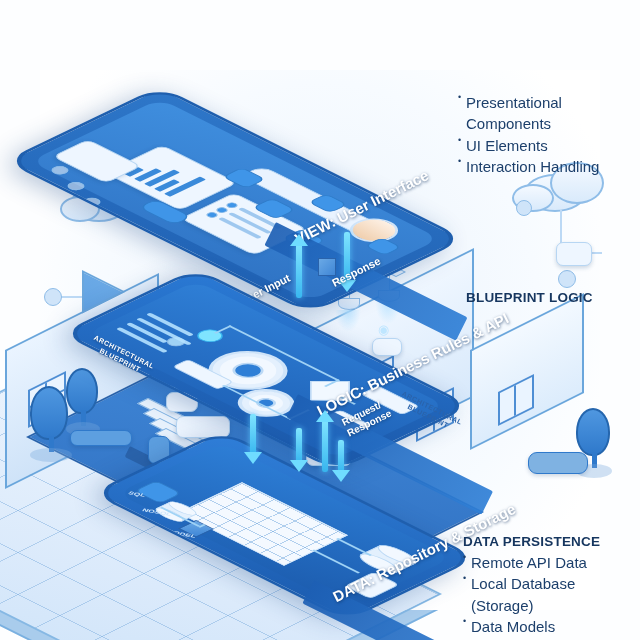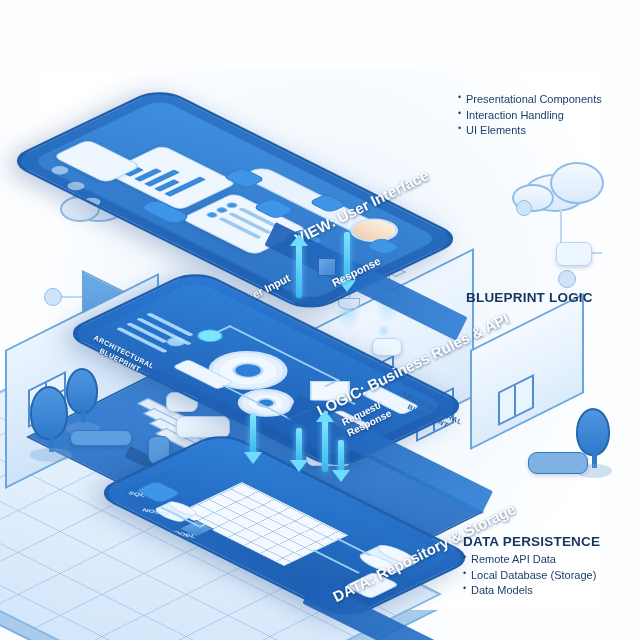--- a/index.html
+++ b/index.html
@@ -249,21 +249,21 @@
   #bp-right{left:404px;top:390px;transform:rotate(26.5deg);color:#2a63ab;text-shadow:none;}
 
   
   .annot{position:absolute;}
   .annot h3{
     margin:0 0 3px 0;font-size:13.5px;font-weight:bold;color:#16365f;
     letter-spacing:.2px;
   }
   .annot ul{margin:0;padding:0;list-style:none;}
   .annot li{
-    font-size:11px;color:#1c3f6b;line-height:1.42;padding-left:8px;position:relative;
+    font-size:15px;color:#1c3f6b;line-height:1.42;padding-left:8px;position:relative;
   }
   .annot li::before{
     content:"\2022";position:absolute;left:0;top:-1px;color:#1c3f6b;font-size:9px;
   }
   #annot-view{left:458px;top:92px;}
   #annot-logic{left:466px;top:290px;}
   #annot-data{left:463px;top:534px;}
 
   
   .tiny-label{
@@ -520,22 +520,22 @@
     <div>BLUEPRINT</div>
   </div>
   <div class="bp-label" id="bp-right">
     <div>ARCHITECTURAL</div>
     <div>BLUEPRINT</div>
   </div>
 
   <div class="annot" id="annot-view">
     <ul>
       <li>Presentational Components</li>
+      <li>UI Elements</li>
       <li>Interaction Handling</li>
-      <li>UI Elements</li>
     </ul>
   </div>
 
   <div class="annot" id="annot-logic">
     <h3>BLUEPRINT LOGIC</h3>
   </div>
 
   <div class="annot" id="annot-data">
     <h3>DATA PERSISTENCE</h3>
     <ul>

